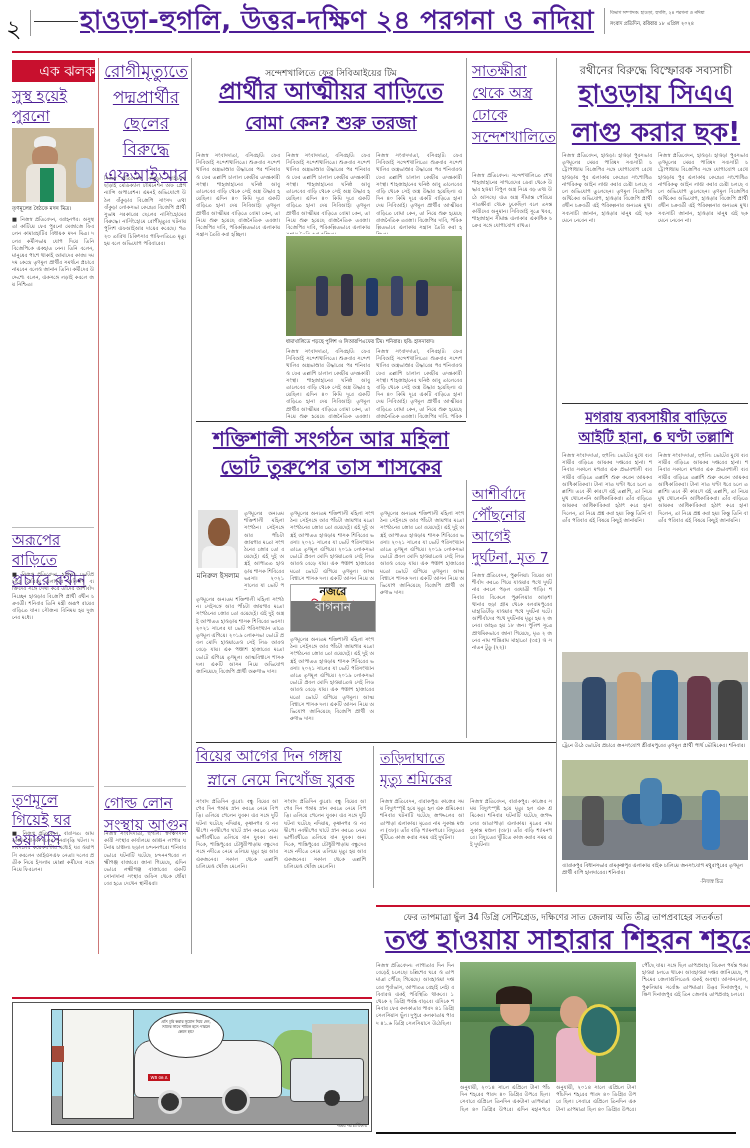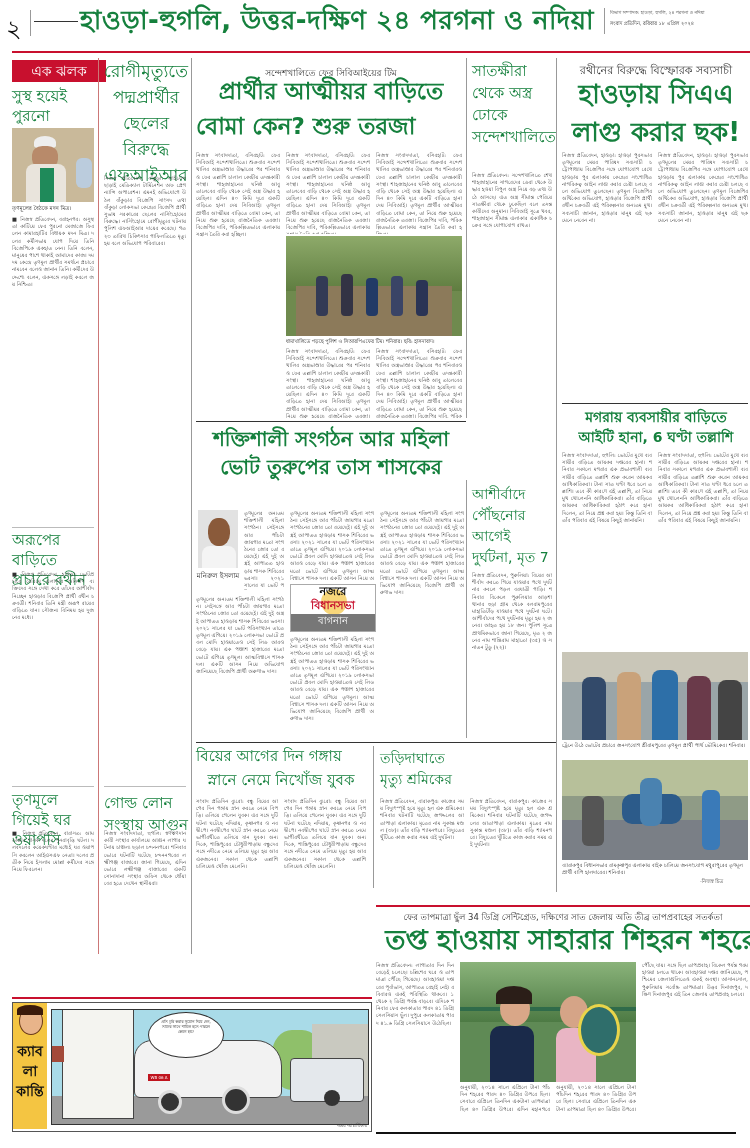--- a/index.html
+++ b/index.html
@@ -1,18 +1,18 @@
 <!DOCTYPE html>
 <html><head>
 <meta charset="utf-8">
 <style>
   html,body{margin:0;padding:0;background:#fff;}
   body{width:750px;height:1148px;position:relative;overflow:hidden;font-family:"DejaVu Sans",sans-serif;color:#111;}
   .abs{position:absolute;}
-  .hl{font-family:"DejaVu Sans",sans-serif;color:#15803d;line-height:1.15;}
+  .hl{font-family:"DejaVu Sans",sans-serif;color:#4c1d95;line-height:1.15;text-decoration:underline;}
   .body-text{font-family:"DejaVu Serif",serif;font-size:5.2px;line-height:7.2px;color:#333;text-align:justify;word-break:break-all;overflow:hidden;}
   .vline{position:absolute;width:1px;background:#c77;}
   .vline.gray{background:#999;}
   .hline{position:absolute;height:1px;background:#333;}
   .redline{position:absolute;height:2px;background:#c8102e;}
   .photo{position:absolute;overflow:hidden;}
   .caption{font-family:"DejaVu Serif",serif;font-size:5.5px;line-height:7.5px;color:#222;}
 </style>
 </head>
 <body>
@@ -21,21 +21,21 @@
 <div class="abs" style="left:30px;top:10px;width:1px;height:26px;background:#999;"></div>
 <div class="abs hl" style="left:80px;top:6px;font-size:26px;font-weight:bold;letter-spacing:0.5px;white-space:nowrap;">হাওড়া-হুগলি, উত্তর-দক্ষিণ ২৪ পরগনা ও নদিয়া</div>
 <div class="abs" style="left:34px;top:21px;width:44px;height:1px;background:#333;"></div>
 <div class="abs" style="left:604px;top:8px;width:1px;height:26px;background:#999;"></div>
 <div class="abs" style="left:610px;top:10px;width:140px;">
   <div style="font-size:4.5px;color:#444;white-space:nowrap;overflow:hidden;">বিভাগ সম্পাদক: হাওড়া, হুগলি, ২৪ পরগনা ও নদিয়া</div>
   <div style="font-size:5px;color:#222;margin-top:3px;white-space:nowrap;overflow:hidden;">সংবাদ প্রতিদিন, রবিবার ১৮ এপ্রিল ২০২৪</div>
 </div>
 <div class="redline" style="left:12px;top:51px;width:738px;"></div>
 
-<div class="abs" style="left:12px;top:60px;width:94px;height:22px;background:#c8102e;color:#fff;font-size:14px;text-align:center;line-height:22px;">
+<div class="abs" style="left:12px;top:60px;width:83px;height:22px;background:#c8102e;color:#fff;font-size:14px;text-align:right;line-height:22px;">
   <span>এক ঝলক</span>
 </div>
 <div class="abs hl" style="left:12px;top:86px;width:82px;font-size:15px;line-height:20px;">সুস্থ হয়েই পুরনো মেজাজে মদন</div>
 <div class="photo" style="left:12px;top:128px;width:82px;height:74px;background:#c9b99a;">
   <div style="position:absolute;left:22px;top:8px;width:22px;height:12px;border-radius:50% 50% 20% 20%;background:#eee;"></div>
   <div style="position:absolute;left:20px;top:18px;width:26px;height:22px;border-radius:40%;background:#b88a6a;"></div>
   <div style="position:absolute;left:14px;top:36px;width:40px;height:38px;background:#e9e4dc;border-radius:8px 8px 0 0;"></div>
   <div style="position:absolute;left:28px;top:40px;width:14px;height:34px;background:#1f8a5a;"></div>
   <div style="position:absolute;left:64px;top:30px;width:16px;height:30px;background:#bcd;border-radius:6px;"></div>
 </div>
@@ -53,21 +53,21 @@
 <div class="abs hl" style="left:104px;top:58px;width:84px;font-size:17px;line-height:26px;text-align:center;">রোগীমৃত্যুতে পদ্মপ্রার্থীর ছেলের বিরুদ্ধে এফআইআর</div>
 <div class="abs body-text" style="left:104px;top:175px;width:82px;height:605px;">নিজস্ব প্রতিবেদন, বাঁকুড়া: লাইসেন্স ছাড়াই মেডিক্যাল টার্মিনেশন অফ প্রেগন্যান্সি অপারেশন। এমনই অভিযোগে উঠল বাঁকুড়ার বিজেপি সাংসদ তথা বাঁকুড়া লোকসভা কেন্দ্রের বিজেপি প্রার্থী সুভাষ সরকারের ছেলের নার্সিংহোমের বিরুদ্ধে। নার্সিংহোমে রোগীমৃত্যুর ঘটনায় পুলিশ এফআইআর দায়ের করেছে। গত ২৩ তারিখ চিকিৎসার গাফিলতিতে মৃত্যু হয় বলে অভিযোগ পরিবারের।</div>
 <div class="hline" style="left:104px;top:786px;width:82px;background:#bbb;"></div>
 <div class="abs hl" style="left:104px;top:792px;width:84px;font-size:15px;line-height:22px;">গোল্ড লোন সংস্থায় আগুন</div>
 <div class="abs body-text" style="left:104px;top:830px;width:82px;height:118px;">নিজস্ব সংবাদদাতা, হুগলি: স্বর্ণঋণদানকারী সংস্থার কার্যালয়ে আগুন লাগার ঘটনায় চাঞ্চল্য ছড়াল চন্দননগরে। শনিবার ভোরে ঘটনাটি ঘটেছে চন্দননগরের লক্ষ্মীগঞ্জ বাজারে। জানা গিয়েছে, এদিন ভোরে লক্ষ্মীগঞ্জ বাজারের একটি সোনাদানা সংস্থার অফিস থেকে ধোঁয়া বের হতে দেখেন স্থানীয়রা।</div>
 
 <div class="vline gray" style="left:191px;top:58px;height:896px;"></div>
 
 <div class="abs" style="left:196px;top:66px;width:270px;text-align:center;font-size:9px;color:#333;">সন্দেশখালিতে ফের সিবিআইয়ের টিম</div>
 <div class="abs hl" style="left:196px;top:78px;width:270px;text-align:center;font-size:23px;font-weight:bold;">প্রার্থীর আত্মীয়র বাড়িতে</div>
-<div class="abs hl" style="left:196px;top:113px;width:270px;text-align:left;font-size:23px;font-weight:bold;">বোমা কেন? শুরু তরজা</div>
+<div class="abs hl" style="left:196px;top:113px;width:270px;text-align:center;font-size:18px;font-weight:bold;">বোমা কেন? শুরু তরজা</div>
 <div class="abs body-text" style="left:196px;top:152px;width:84px;height:265px;">নিজস্ব সংবাদদাতা, বসিরহাট: ফের সিবিআই সন্দেশখালিতে। শুক্রবার সন্দেশখালির অস্ত্রভাণ্ডার উদ্ধারের পর শনিবারও ফের তল্লাশি চালাল কেন্দ্রীয় তদন্তকারী সংস্থা। শাহজাহানের ঘনিষ্ঠ আবু তালেবের বাড়ি থেকে সেই অস্ত্র উদ্ধার হয়েছিল। এদিন ৪০ কিমি দূরে একটি বাড়িতে হানা দেয় সিবিআই। তৃণমূল প্রার্থীর আত্মীয়র বাড়িতে বোমা কেন, তা নিয়ে শুরু হয়েছে রাজনৈতিক তরজা। বিজেপির দাবি, পরিকল্পিতভাবে এলাকায় সন্ত্রাস তৈরি করা হচ্ছিল।</div>
 <div class="abs body-text" style="left:286px;top:152px;width:84px;height:82px;">নিজস্ব সংবাদদাতা, বসিরহাট: ফের সিবিআই সন্দেশখালিতে। শুক্রবার সন্দেশখালির অস্ত্রভাণ্ডার উদ্ধারের পর শনিবারও ফের তল্লাশি চালাল কেন্দ্রীয় তদন্তকারী সংস্থা। শাহজাহানের ঘনিষ্ঠ আবু তালেবের বাড়ি থেকে সেই অস্ত্র উদ্ধার হয়েছিল। এদিন ৪০ কিমি দূরে একটি বাড়িতে হানা দেয় সিবিআই। তৃণমূল প্রার্থীর আত্মীয়র বাড়িতে বোমা কেন, তা নিয়ে শুরু হয়েছে রাজনৈতিক তরজা। বিজেপির দাবি, পরিকল্পিতভাবে এলাকায় সন্ত্রাস তৈরি করা হচ্ছিল।</div>
 <div class="abs body-text" style="left:376px;top:152px;width:86px;height:82px;">নিজস্ব সংবাদদাতা, বসিরহাট: ফের সিবিআই সন্দেশখালিতে। শুক্রবার সন্দেশখালির অস্ত্রভাণ্ডার উদ্ধারের পর শনিবারও ফের তল্লাশি চালাল কেন্দ্রীয় তদন্তকারী সংস্থা। শাহজাহানের ঘনিষ্ঠ আবু তালেবের বাড়ি থেকে সেই অস্ত্র উদ্ধার হয়েছিল। এদিন ৪০ কিমি দূরে একটি বাড়িতে হানা দেয় সিবিআই। তৃণমূল প্রার্থীর আত্মীয়র বাড়িতে বোমা কেন, তা নিয়ে শুরু হয়েছে রাজনৈতিক তরজা। বিজেপির দাবি, পরিকল্পিতভাবে এলাকায় সন্ত্রাস তৈরি করা হচ্ছিল।</div>
 <div class="photo" style="left:286px;top:236px;width:176px;height:100px;background:#6f8a4e;">
   <div style="position:absolute;left:0;top:0;width:176px;height:55px;background:linear-gradient(#8eaa6a,#5f7d40);"></div>
   <div style="position:absolute;left:10px;top:50px;width:156px;height:50px;background:#8c7a5a;"></div>
   <div style="position:absolute;left:30px;top:40px;width:12px;height:40px;background:#333a55;border-radius:4px;"></div>
   <div style="position:absolute;left:55px;top:38px;width:12px;height:42px;background:#334;border-radius:4px;"></div>
   <div style="position:absolute;left:80px;top:42px;width:12px;height:38px;background:#223a66;border-radius:4px;"></div>
   <div style="position:absolute;left:105px;top:40px;width:12px;height:40px;background:#3a4466;border-radius:4px;"></div>
@@ -104,21 +104,21 @@
   <div style="position:absolute;left:4px;top:36px;width:34px;height:22px;background:#f4f4f4;border-radius:8px 8px 0 0;"></div>
 </div>
 <div class="abs" style="left:196px;top:572px;width:44px;text-align:center;font-size:7px;line-height:9px;">মনিরুল ইসলাম</div>
 <div class="abs body-text" style="left:244px;top:510px;width:40px;height:80px;">তৃণমূলের অন্যতম শক্তিশালী মহিলা সংগঠন। সেইসঙ্গে আর পাঁচটা জায়গার মতো সংগঠনের জোর তো রয়েছেই। এই দুই অস্ত্রই আপাতত হাওড়ায় শাসক শিবিরের ভরসা। ২০২১ সালের যা ভোট পরিসংখ্যান তাতে তৃণমূল এগিয়ে। ২০১৯ লোকসভা ভোটে প্রবল মোদি হাওয়াতেও সেই লিড আরও বেড়ে যায়। এক পঞ্চাশ হাজারের মতো ভোটে এগিয়ে তৃণমূল। আত্মবিশ্বাসে শাসক দল। একটি আসন নিয়ে অভিযোগ জানিয়েছে বিজেপি প্রার্থী অরুণাভ দাস।</div>
 <div class="abs body-text" style="left:196px;top:596px;width:88px;height:138px;">তৃণমূলের অন্যতম শক্তিশালী মহিলা সংগঠন। সেইসঙ্গে আর পাঁচটা জায়গার মতো সংগঠনের জোর তো রয়েছেই। এই দুই অস্ত্রই আপাতত হাওড়ায় শাসক শিবিরের ভরসা। ২০২১ সালের যা ভোট পরিসংখ্যান তাতে তৃণমূল এগিয়ে। ২০১৯ লোকসভা ভোটে প্রবল মোদি হাওয়াতেও সেই লিড আরও বেড়ে যায়। এক পঞ্চাশ হাজারের মতো ভোটে এগিয়ে তৃণমূল। আত্মবিশ্বাসে শাসক দল। একটি আসন নিয়ে অভিযোগ জানিয়েছে বিজেপি প্রার্থী অরুণাভ দাস।</div>
 <div class="abs body-text" style="left:290px;top:510px;width:84px;height:70px;">তৃণমূলের অন্যতম শক্তিশালী মহিলা সংগঠন। সেইসঙ্গে আর পাঁচটা জায়গার মতো সংগঠনের জোর তো রয়েছেই। এই দুই অস্ত্রই আপাতত হাওড়ায় শাসক শিবিরের ভরসা। ২০২১ সালের যা ভোট পরিসংখ্যান তাতে তৃণমূল এগিয়ে। ২০১৯ লোকসভা ভোটে প্রবল মোদি হাওয়াতেও সেই লিড আরও বেড়ে যায়। এক পঞ্চাশ হাজারের মতো ভোটে এগিয়ে তৃণমূল। আত্মবিশ্বাসে শাসক দল। একটি আসন নিয়ে অভিযোগ জানিয়েছে বিজেপি প্রার্থী অরুণাভ দাস।</div>
 <div class="abs" style="left:290px;top:584px;width:84px;height:46px;border:1px solid #aaa;background:#fff;overflow:hidden;">
   <div style="position:absolute;left:30px;top:4px;width:26px;height:26px;border-radius:50%;background:#f4c542;opacity:0.7;"></div>
   <div style="position:relative;text-align:center;font-size:11px;font-weight:bold;color:#111;line-height:14px;">নজরে</div>
   <div style="position:relative;text-align:center;font-size:11px;font-weight:bold;color:#c8102e;line-height:14px;">বিধানসভা</div>
-  <div style="position:absolute;left:0;right:0;bottom:0;height:17px;background:#777;color:#fff;text-align:center;font-size:10px;line-height:13px;">বাগনান</div>
+  <div style="position:absolute;left:0;right:0;bottom:0;height:30px;background:#777;color:#fff;text-align:center;font-size:12px;line-height:13px;">বাগনান</div>
 </div>
 <div class="abs body-text" style="left:290px;top:636px;width:84px;height:98px;">তৃণমূলের অন্যতম শক্তিশালী মহিলা সংগঠন। সেইসঙ্গে আর পাঁচটা জায়গার মতো সংগঠনের জোর তো রয়েছেই। এই দুই অস্ত্রই আপাতত হাওড়ায় শাসক শিবিরের ভরসা। ২০২১ সালের যা ভোট পরিসংখ্যান তাতে তৃণমূল এগিয়ে। ২০১৯ লোকসভা ভোটে প্রবল মোদি হাওয়াতেও সেই লিড আরও বেড়ে যায়। এক পঞ্চাশ হাজারের মতো ভোটে এগিয়ে তৃণমূল। আত্মবিশ্বাসে শাসক দল। একটি আসন নিয়ে অভিযোগ জানিয়েছে বিজেপি প্রার্থী অরুণাভ দাস।</div>
 <div class="abs body-text" style="left:380px;top:510px;width:84px;height:224px;">তৃণমূলের অন্যতম শক্তিশালী মহিলা সংগঠন। সেইসঙ্গে আর পাঁচটা জায়গার মতো সংগঠনের জোর তো রয়েছেই। এই দুই অস্ত্রই আপাতত হাওড়ায় শাসক শিবিরের ভরসা। ২০২১ সালের যা ভোট পরিসংখ্যান তাতে তৃণমূল এগিয়ে। ২০১৯ লোকসভা ভোটে প্রবল মোদি হাওয়াতেও সেই লিড আরও বেড়ে যায়। এক পঞ্চাশ হাজারের মতো ভোটে এগিয়ে তৃণমূল। আত্মবিশ্বাসে শাসক দল। একটি আসন নিয়ে অভিযোগ জানিয়েছে বিজেপি প্রার্থী অরুণাভ দাস।</div>
 
 <div class="vline gray" style="left:466px;top:480px;height:258px;"></div>
 
 <div class="abs hl" style="left:472px;top:484px;width:80px;font-size:14px;line-height:21px;">আশীর্বাদে পৌঁছনোর আগেই দুর্ঘটনা, মৃত 7</div>
 <div class="abs body-text" style="left:472px;top:572px;width:80px;height:310px;">নিজস্ব প্রতিবেদন, পুরুলিয়া: বিয়ের আশীর্বাদ করতে গিয়ে যাওয়ার পথে দুর্ঘটনার কবলে পড়ল বরযাত্রী গাড়ি। শনিবার বিকেলে পুরুলিয়ার আড়শা থানার হুড়া গ্রাম থেকে বলরামপুরের মাহাতিটাঁড় যাওয়ার পথে দুর্ঘটনা ঘটে। আশীর্বাদের পথে দুর্ঘটনায় মৃত্যু হয় ২ জনের। আহত হয় ১৮ জন। পুলিশ সূত্রে প্রাথমিকভাবে জানা গিয়েছে, মৃত ২ জনের নাম শান্তিরাম মাহাতো (৩৫) ও সনাতন টুডু (২২)।</div>
 
 <div class="photo" style="left:562px;top:652px;width:186px;height:88px;background:#9aa5a8;">
@@ -165,25 +165,20 @@
   <div style="position:absolute;left:96px;top:66px;width:40px;height:54px;background:#e9b5c4;border-radius:10px 10px 0 0;"></div>
   <div style="position:absolute;left:118px;top:42px;width:36px;height:46px;border-radius:50%;background:#2f6e6b;border:3px solid #e9d44a;"></div>
 </div>
 <div class="abs body-text" style="left:460px;top:1084px;width:90px;height:28px;">অনুযায়ী, ২০১৪ সালে এপ্রিলে টানা পাঁচদিন শহরের পারদ ৪০ ডিগ্রির উপরে ছিল। সেবারে এপ্রিলে তিনদিন একটানা তাপমাত্রা ছিল ৪০ ডিগ্রির উপরে। এদিন মহানগরে তাপমাত্রা বেড়ে ৪১.১ ডিগ্রিতে</div>
 <div class="abs body-text" style="left:556px;top:1084px;width:80px;height:28px;">অনুযায়ী, ২০১৪ সালে এপ্রিলে টানা পাঁচদিন শহরের পারদ ৪০ ডিগ্রির উপরে ছিল। সেবারে এপ্রিলে তিনদিন একটানা তাপমাত্রা ছিল ৪০ ডিগ্রির উপরে। এদিন মহানগরে তাপমাত্রা বেড়ে ৪১.১ ডিগ্রিতে</div>
 <div class="abs body-text" style="left:642px;top:962px;width:106px;height:150px;">পৌঁছে যায়। সঙ্গে ছিল তাপপ্রবাহ। বিকেল পর্যন্ত গরম হাওয়া চলতে থাকে। আবহাওয়া দপ্তর জানিয়েছে, পশ্চিমের জেলাগুলিতেও একই অবস্থা। আসানসোল, পুরুলিয়ায় সর্বোচ্চ তাপমাত্রা। উত্তর দিনাজপুর, দক্ষিণ দিনাজপুর এই তিন জেলায় তাপপ্রবাহ চলবে।</div>
 <div class="hline" style="left:376px;top:1132px;width:360px;height:2px;background:#111;"></div>
 
 <div class="redline" style="left:12px;top:997px;width:360px;"></div>
 <div class="abs" style="left:12px;top:1002px;width:358px;height:128px;border:1px solid #555;background:#fff;overflow:hidden;">
-  <div style="position:absolute;left:0;top:0;width:34px;height:126px;background:#f4c542;">
-    <div style="position:absolute;left:6px;top:4px;width:22px;height:26px;border-radius:50%;background:#e8b48a;border:1px solid #6b3a1a;"></div>
-    <div style="position:absolute;left:4px;top:2px;width:26px;height:10px;border-radius:50% 50% 0 0;background:#3a1a0a;"></div>
-    <div style="position:absolute;left:2px;top:38px;width:30px;font-size:14px;line-height:20px;color:#111;font-weight:bold;word-break:break-all;text-align:center;">ক্যাবলা কান্তি</div>
-  </div>
   <div style="position:absolute;left:38px;top:6px;width:316px;height:114px;border:1px solid #333;background:#a9dbe8;overflow:hidden;">
     <div style="position:absolute;left:0;top:86px;width:316px;height:28px;background:#9a9a9a;"></div>
     <div style="position:absolute;left:220px;top:20px;width:50px;height:60px;border-radius:40%;background:#8fc06a;"></div>
     <div style="position:absolute;left:260px;top:14px;width:56px;height:72px;background:#c9c9c0;"></div>
     <div style="position:absolute;left:10px;top:0;width:70px;height:108px;background:#f4f4f0;border:1px solid #444;border-top:none;"></div>
     <div style="position:absolute;left:0;top:36px;width:12px;height:16px;background:#a34a3a;"></div>
     <div style="position:absolute;left:82px;top:30px;width:146px;height:56px;background:#f2f2f2;border:1px solid #444;border-radius:18px 26px 6px 6px;"></div>
     <div style="position:absolute;left:152px;top:22px;width:10px;height:8px;background:#c0141e;border-radius:3px 3px 0 0;"></div>
     <div style="position:absolute;left:96px;top:64px;width:22px;height:7px;background:#c0141e;color:#fff;font-size:4px;line-height:7px;text-align:center;">WB 06 A</div>
     <div style="position:absolute;left:170px;top:76px;width:22px;height:22px;border-radius:50%;background:#333;border:3px solid #ddd;"></div>

